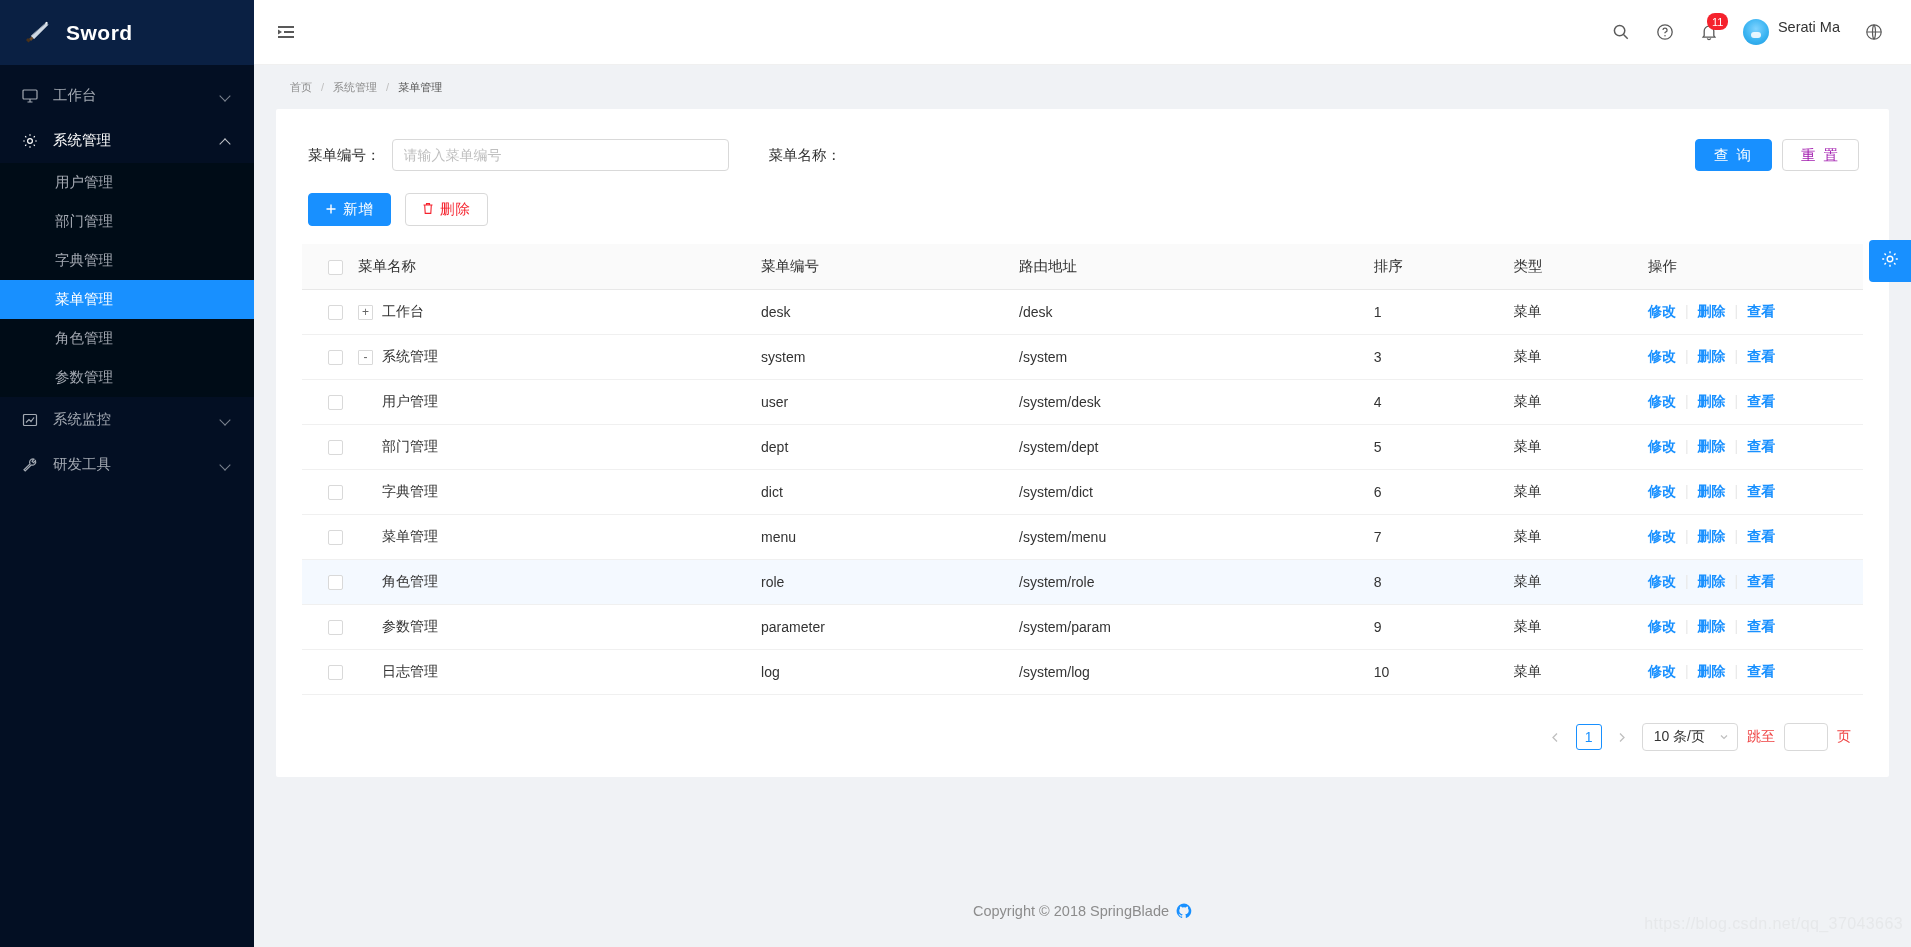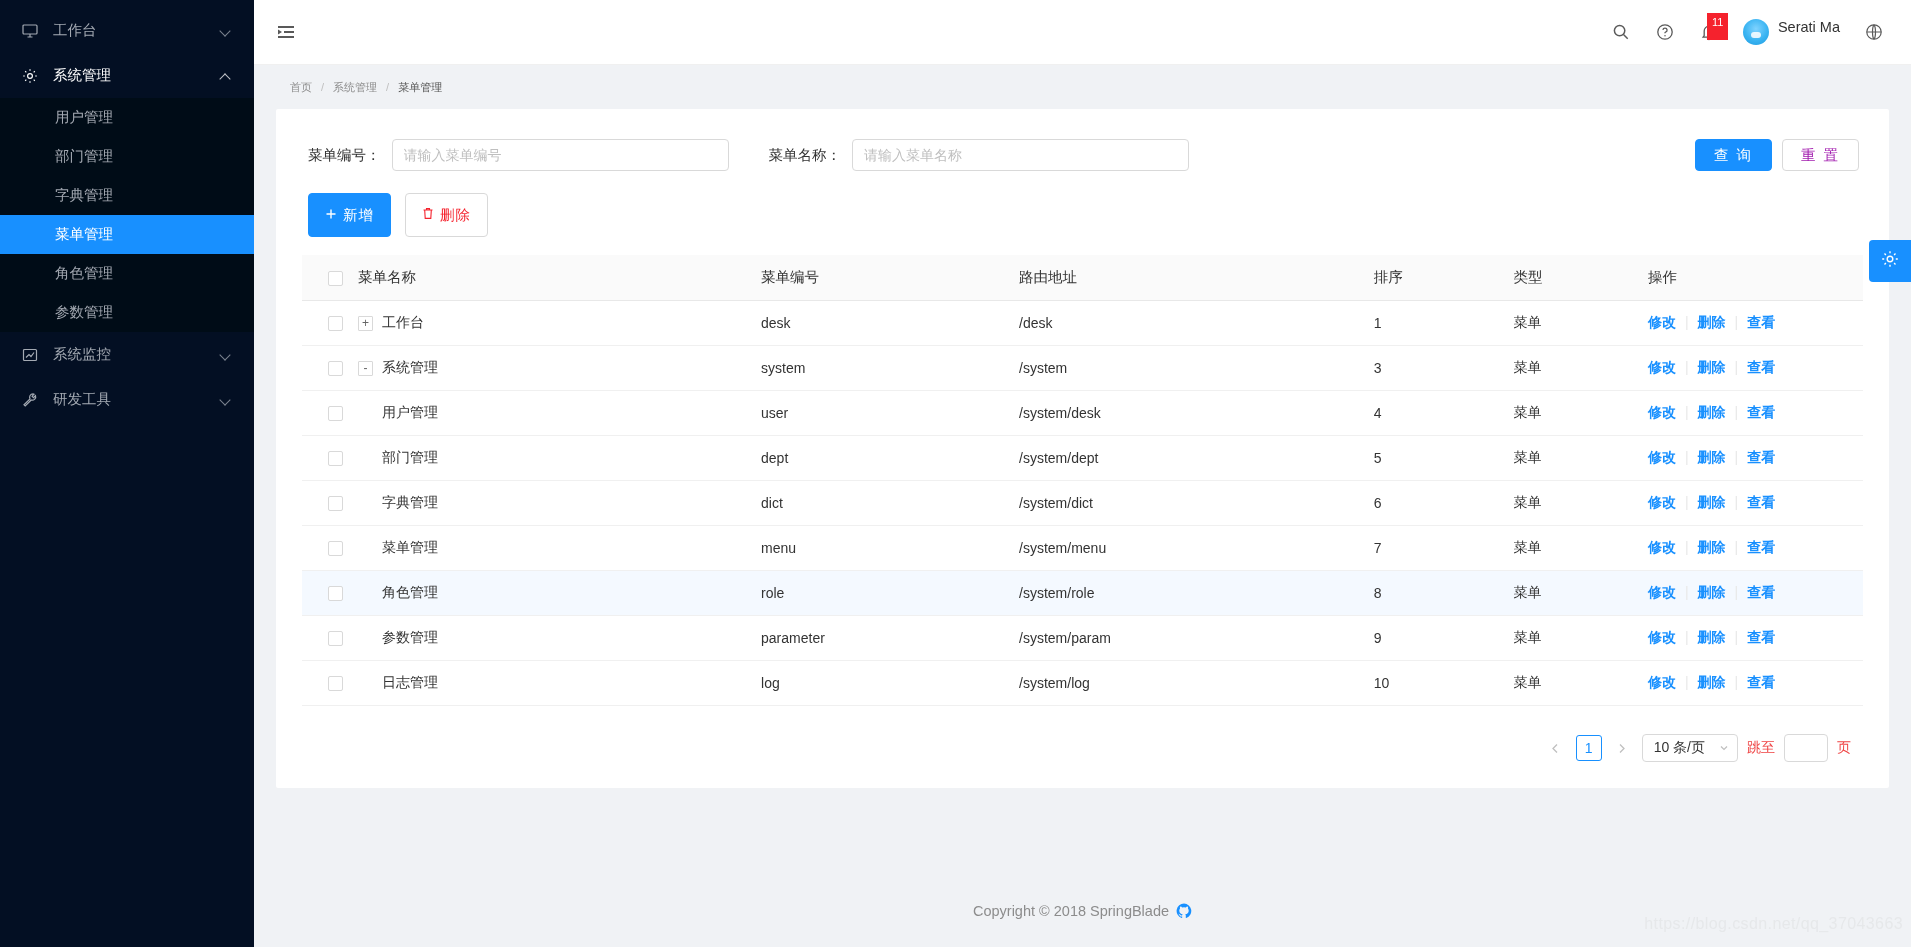--- a/index.html
+++ b/index.html
@@ -61,22 +61,22 @@
     display: flex; align-items: center; padding: 0 27px 0 22px;
     border-bottom: 1px solid #f0f0f0;
   }
   .fold-icon { width: 22px; height: 22px; cursor: pointer; display:flex; align-items:center; }
   .topbar-spacer { flex: 1; }
   .topbar-right { display: flex; align-items: center; gap: 24px; }
   .tb-icon { width: 20px; height: 20px; color: #5a5a5a; cursor: pointer; display:flex; align-items:center; justify-content:center; position: relative; }
   .badge {
     position: absolute; top: -9px; left: 8px;
     background: #f5222d; color: #fff; font-size: 11px;
-    min-width: 19px; height: 27px; line-height: 19px; text-align: left;
-    border-radius: 0; padding: 0 5px; font-family: "Liberation Sans", sans-serif;
+    min-width: 19px; height: 17px; line-height: 19px; text-align: left;
+    border-radius: 8px; padding: 0 5px; font-family: "Liberation Sans", sans-serif;
   }
   .user-block { display:flex; align-items:flex-start; gap: 9px; cursor: pointer; }
   .avatar {
     width: 26px; height: 26px; border-radius: 50%;
     background: radial-gradient(circle at 50% 38%, #7fd3ff 0%, #3ab4f2 55%, #1e9be0 100%);
     display:flex; align-items:center; justify-content:center;
   }
   .avatar::after {
     content:''; width:10px; height:6px; border-radius:3px;
     background: rgba(255,255,255,.85); margin-top:5px;
@@ -117,21 +117,21 @@
     height: 32px; padding: 0 18px; border-radius: 4px; font-size: 14.5px;
     border: 1px solid transparent; cursor: pointer; display: inline-flex;
     align-items: center; justify-content: center; gap: 6px;
     font-family: "Liberation Sans", sans-serif; letter-spacing: 2px;
   }
   .btn-primary { background: #1890ff; color: #fff; border-color: #1890ff; }
   .btn-default { background: #fff; color: #a21caf; border-color: #d9d9d9; }
   .btn-danger-text { background: #fff; color: #f5222d; border-color: #d9d9d9; letter-spacing: 1px; }
 
   .toolbar-row { display: flex; gap: 14px; padding: 22px 0 18px 6px; }
-  .btn-tool { height: 44px; padding: 0 16px; letter-spacing: 1px; }
+  .btn-tool { height: 33px; padding: 0 16px; letter-spacing: 1px; }
 
   
   table.data-table { width: 100%; border-collapse: collapse; table-layout: fixed; }
   .data-table thead th {
     text-align: left; font-weight: normal; font-size: 14.5px; color: #333;
     padding: 13px 0 13px 0; border-bottom: 1px solid #e8e8e8;
     background: #fafafa;
   }
   .data-table tbody td {
     font-size: 14px; color: #333; padding: 13px 0;
@@ -200,20 +200,31 @@
   .watermark {
     position: absolute; right: 8px; bottom: 14px;
     font-size: 16px; color: #e6e8ea; letter-spacing: .4px;
     font-family: "Liberation Sans", sans-serif; user-select: none;
   }
 </style>
 </head>
 <body>
 
 <aside class="sidebar">
+  <div class="logo-bar">
+    <span class="logo-icon">
+      <svg width="28" height="28" viewBox="0 0 28 28">
+        <path d="M24 3 L25 6 L11 20 L8 17 Z" fill="#cfd8e3" stroke="#8a97a8" stroke-width="1"></path>
+        <path d="M8.5 17.5 L6 20 L8 22 L10.5 19.5 Z" fill="#6b4a2a"></path>
+        <path d="M5 19 L3 21 L5.5 23.5 L7.5 21.5 Z" fill="#4a3118"></path>
+        <path d="M22.5 4.5 L24 3.2" stroke="#ffffff" stroke-width="1.2"></path>
+      </svg>
+    </span>
+    <span class="logo-text">Sword</span>
+  </div>
 
   <nav class="menu">
 
     <div class="menu-group-title">
       <span class="mi">
         <svg width="16" height="16" viewBox="0 0 16 16" fill="none" stroke="currentColor" stroke-width="1.2">
           <rect x="1" y="2" width="14" height="9" rx="1"></rect>
             <path d="M5.5 14h5M8 11v3"></path>
         </svg>
       </span>
@@ -332,21 +343,20 @@
   <div class="content-area">
     <div class="card">
 
       <div class="search-row">
         <div class="form-item">
           <span class="form-label">菜单编号：</span>
           <input id="menu-code-input" class="form-input" type="text" placeholder="请输入菜单编号" style="">
         </div>
         <div class="form-item second">
           <span class="form-label">菜单名称：</span>
-          <input id="menu-name-input" class="form-input" type="text" placeholder="请输入菜单名称" style="">
         </div>
         <div class="search-actions">
           <button class="btn btn-primary">查 询</button>
           <button class="btn btn-default">重 置</button>
         </div>
       </div>
 
       <div class="toolbar-row">
         <button class="btn btn-primary btn-tool">
           <span>

